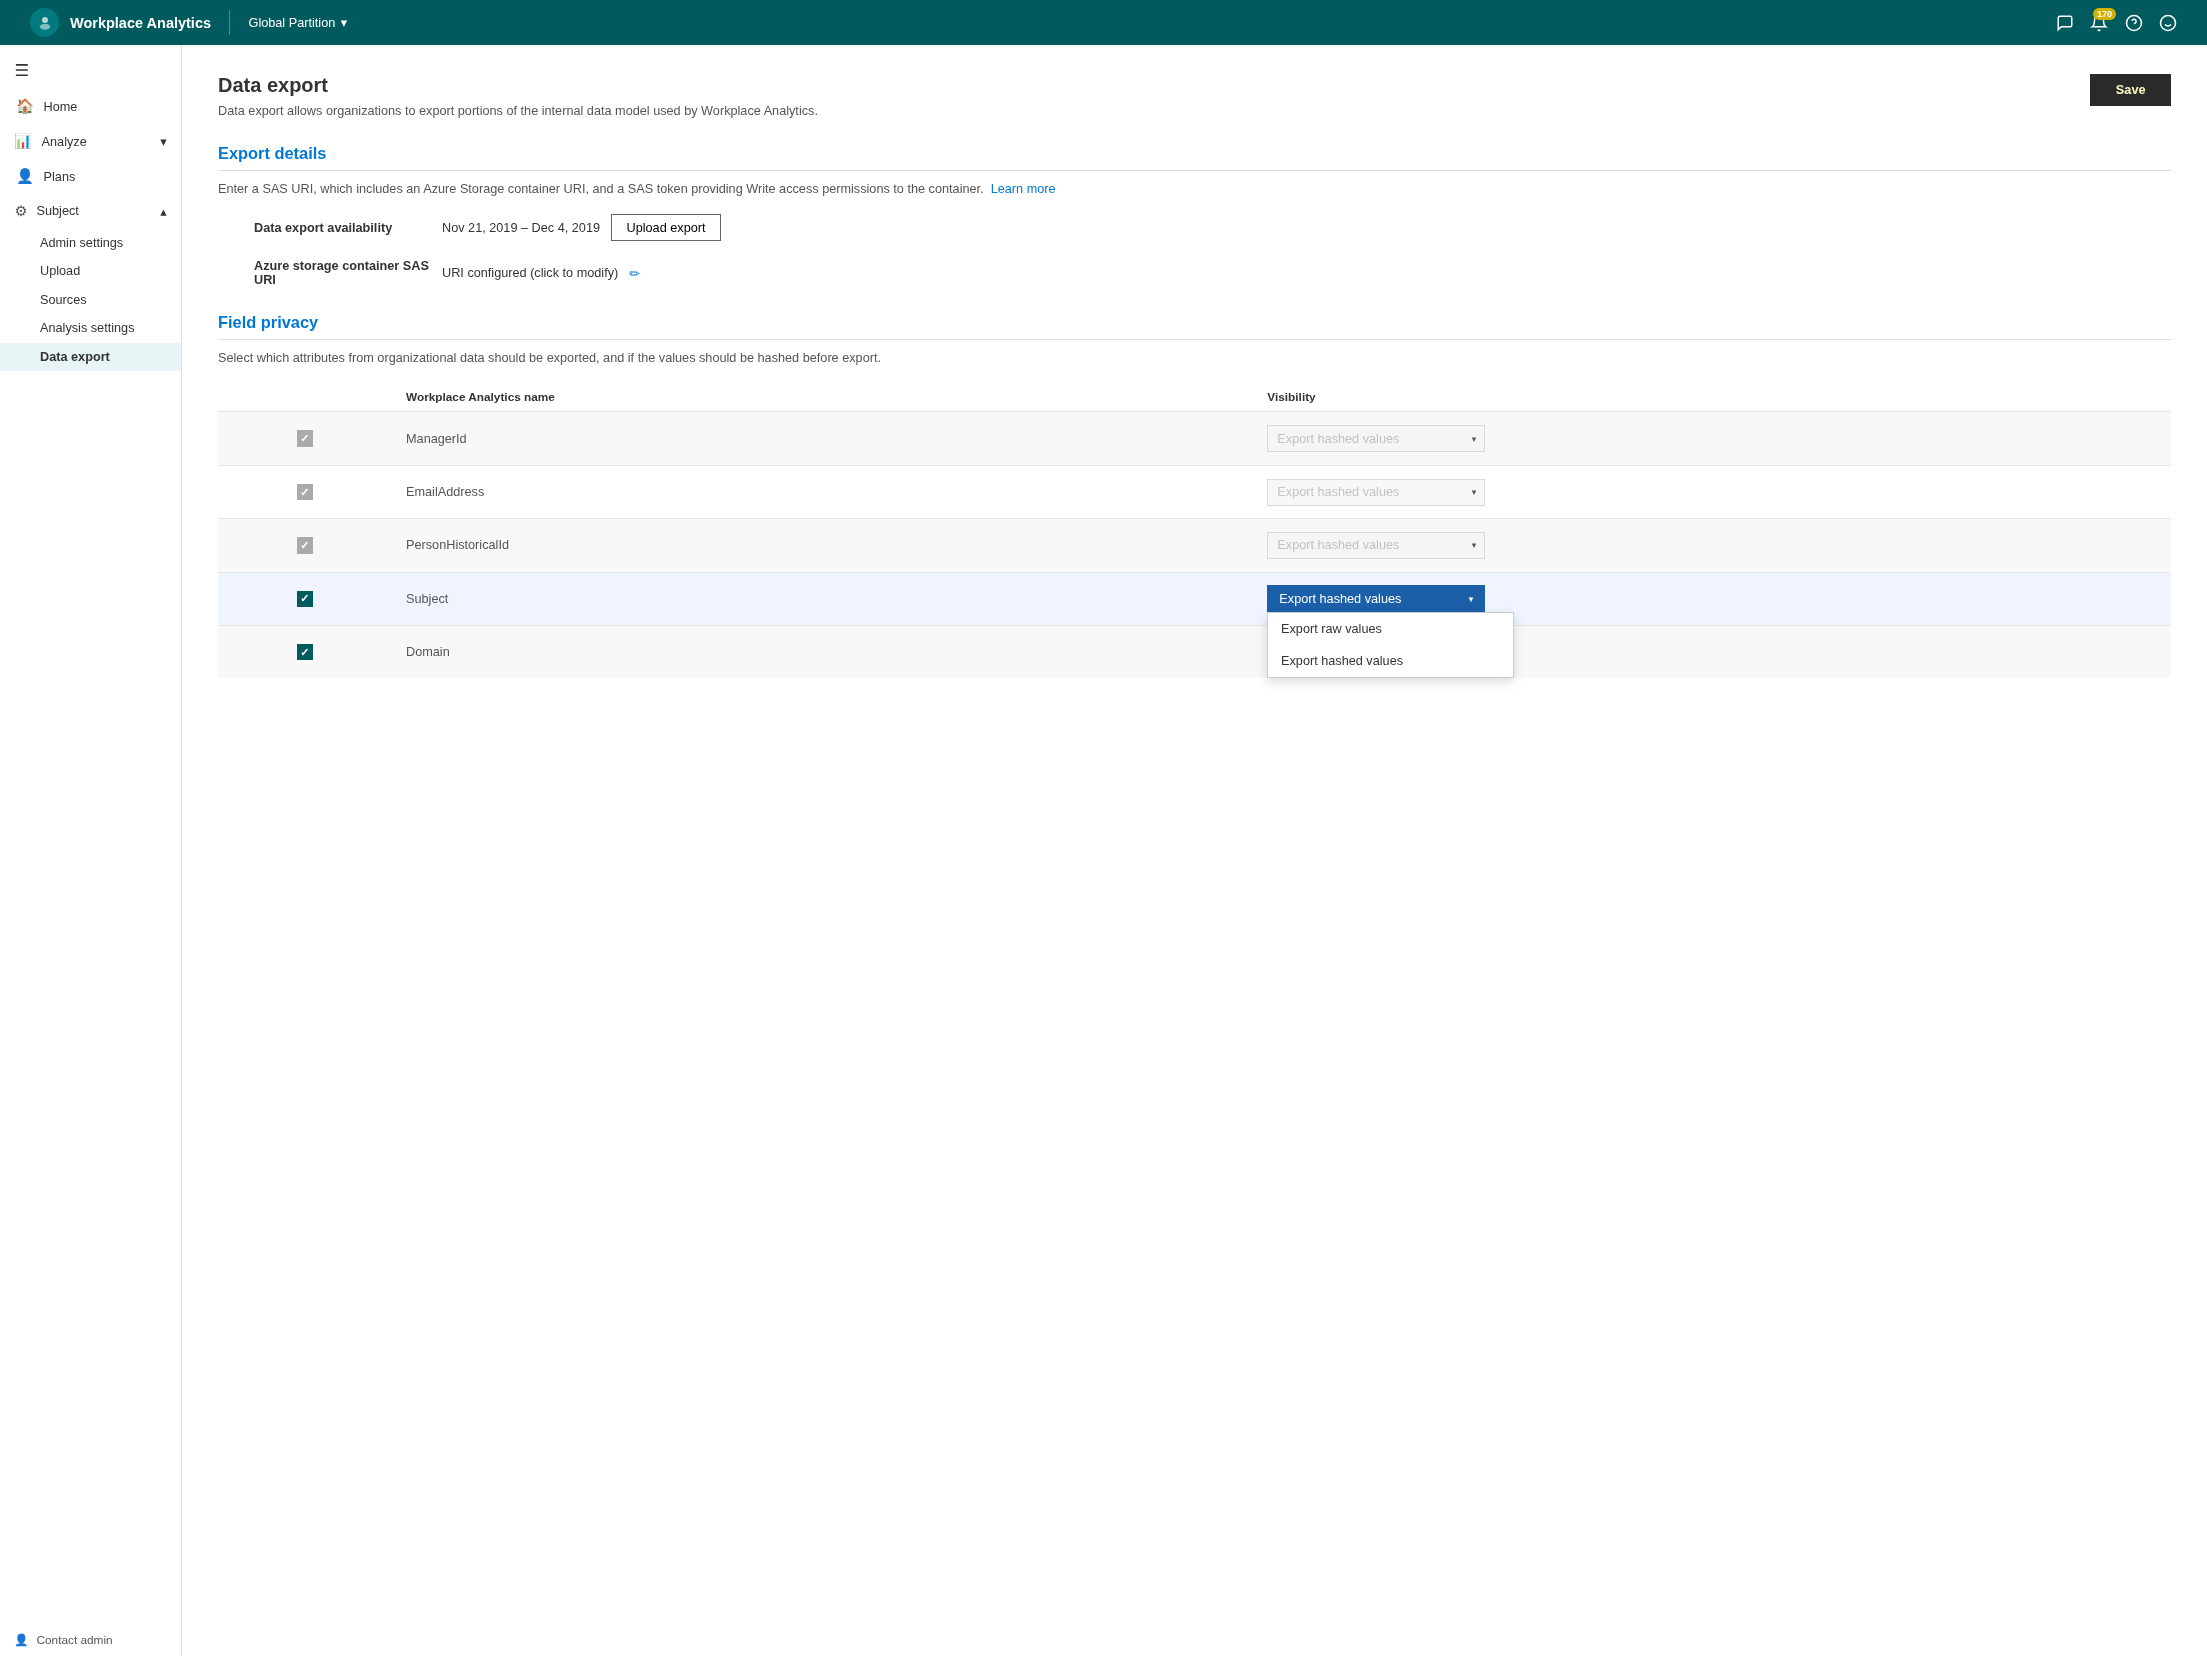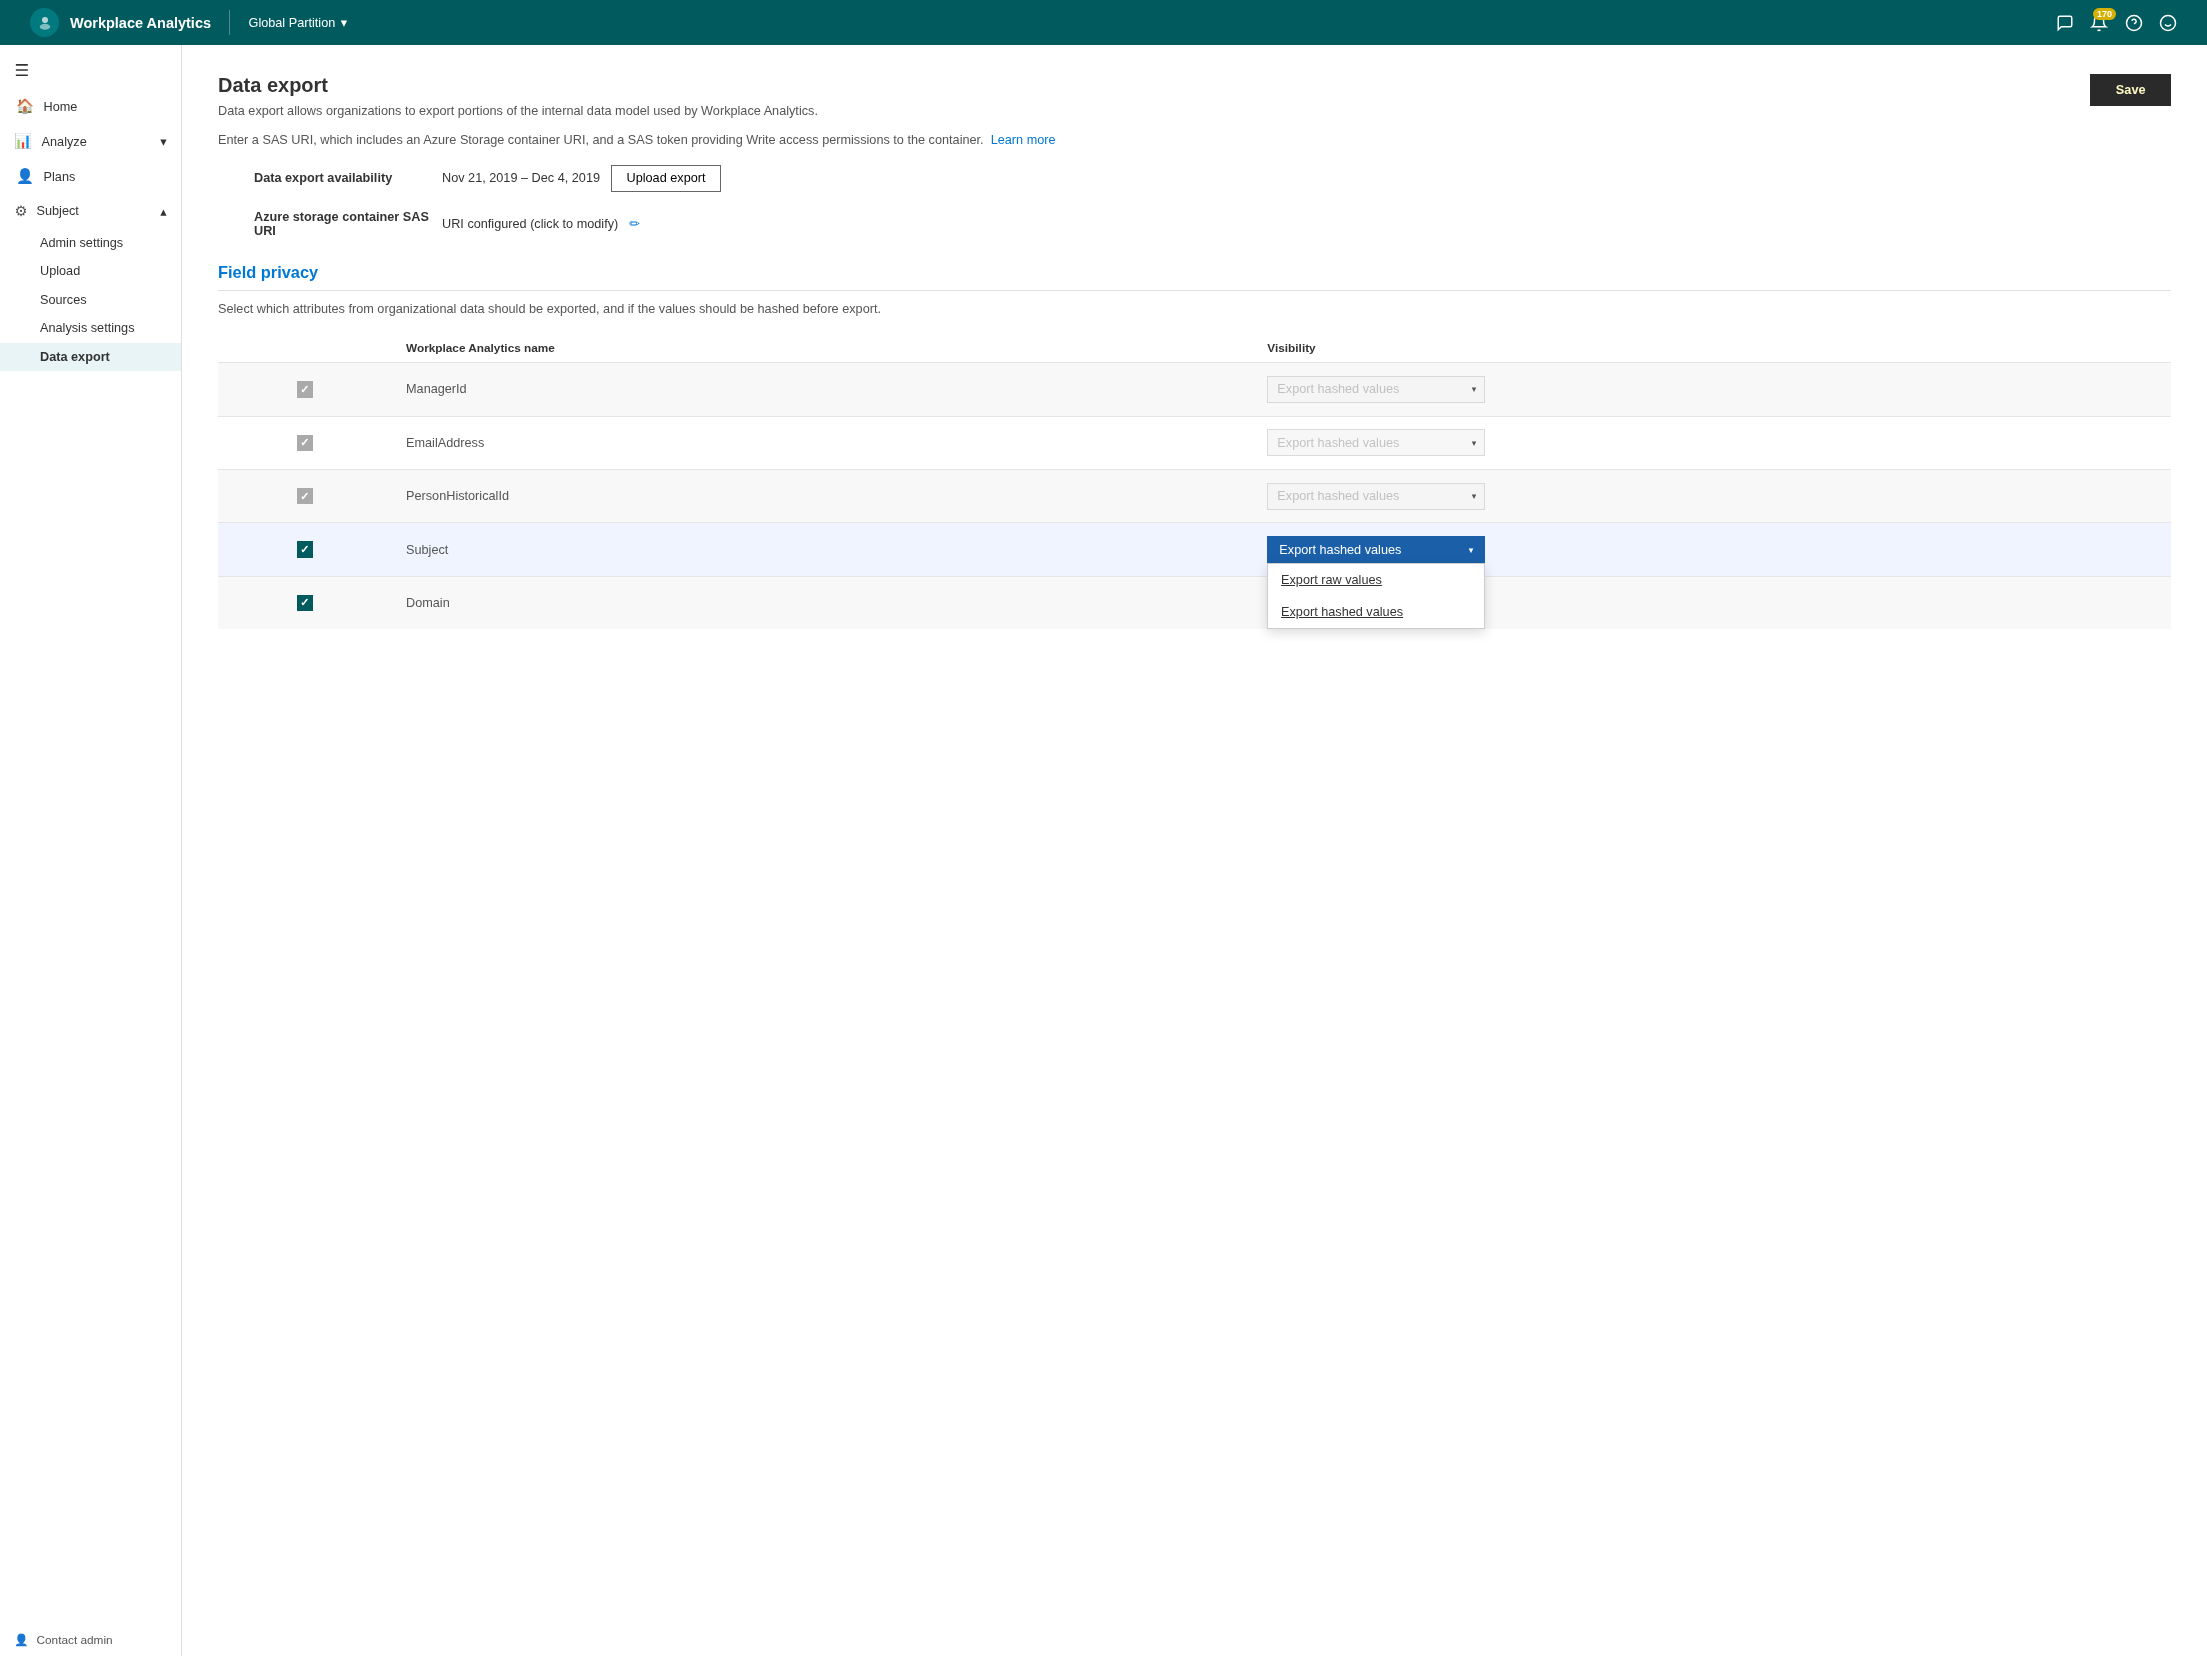--- a/index.html
+++ b/index.html
@@ -243,26 +243,25 @@
     .select-arrow {
       position: absolute; right: 9px; top: 50%;
       transform: translateY(-50%);
       pointer-events: none; color: #555;
       font-size: 9px;
     }
     .dropdown-menu {
       position: absolute;
       top: 100%;
       left: 0;
-      width: 218px;
+      width: 247px;
       background: white;
       border: 0.9px solid #ccc;
       box-shadow: 0 3.6px 11px rgba(0,0,0,0.15);
       z-index: 100;
-      text-decoration: underline;
     }
     .dropdown-item {
       padding: 9px 12.7px;
       font-size: 12.7px;
       cursor: pointer;
       color: #333;
     }
   </style>
 </head>
 <body>
@@ -368,20 +367,21 @@
   <main class="main-content">
 
     <div class="page-header">
       <div>
         <h1 class="page-title">Data export</h1>
         <p class="page-description">Data export allows organizations to export portions of the internal data model used by Workplace Analytics.</p>
       </div>
       <button class="save-btn">Save</button>
     </div>
 
+    <h2 class="section-title">Export details</h2>
     <p class="section-desc">
       <span>Enter a SAS URI, which includes an Azure Storage container URI, and a SAS token providing Write access permissions to the container.</span>
       &nbsp;<a class="learn-more">Learn more</a>
     </p>
 
     <div class="export-details-form">
       <div class="form-row">
         <div class="form-label">Data export availability</div>
         <div class="form-value">
           <span>Nov 21, 2019 – Dec 4, 2019</span>

